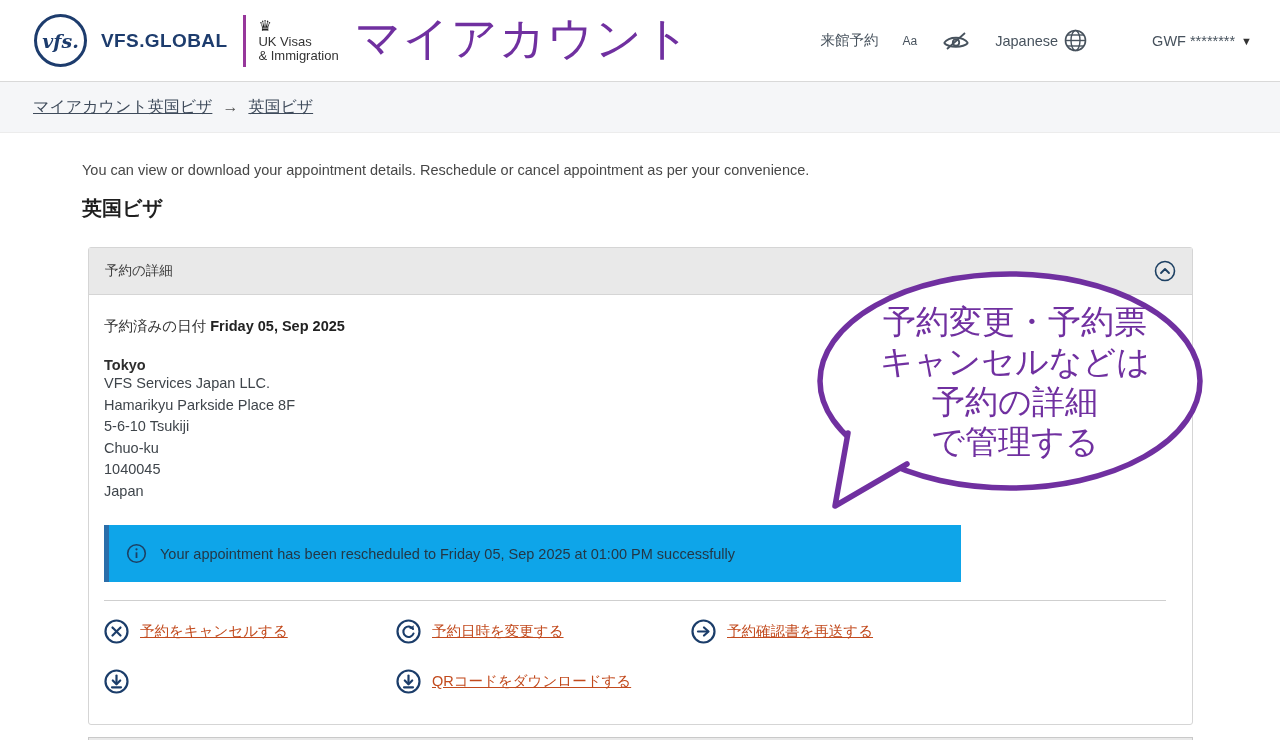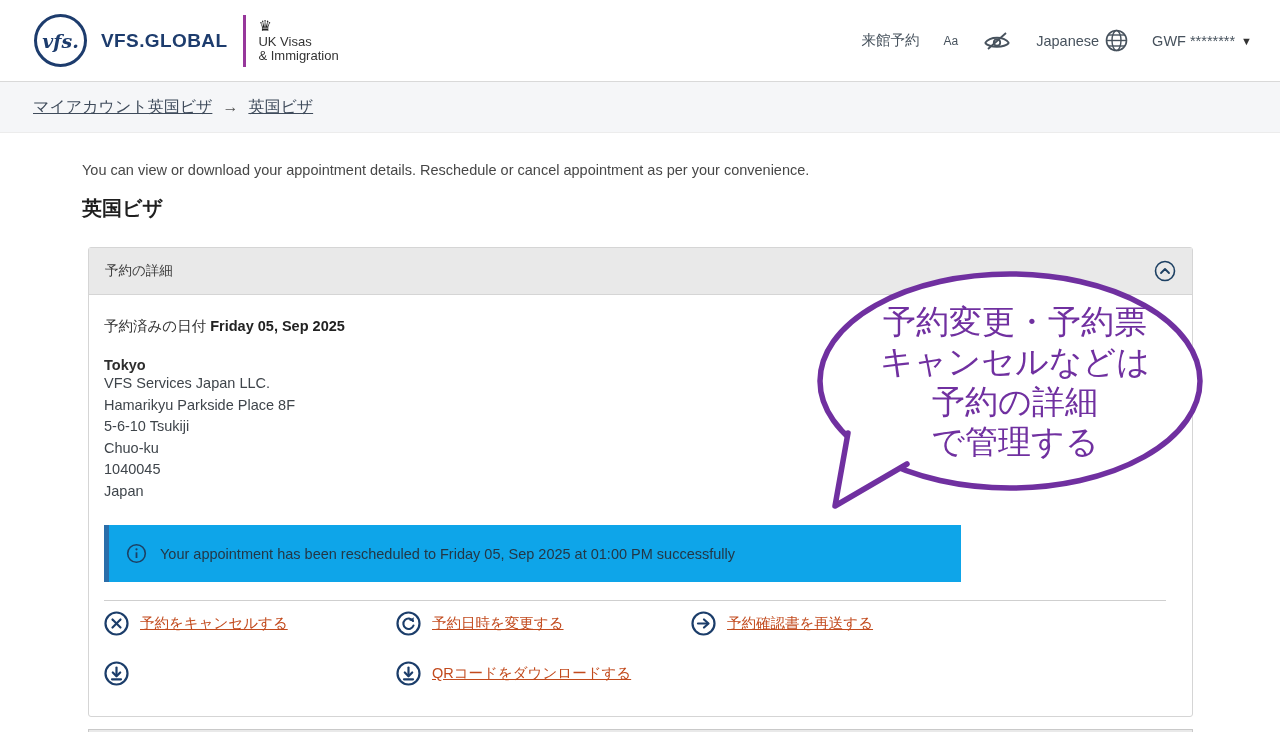--- a/index.html
+++ b/index.html
@@ -18,21 +18,21 @@
   .ukvi { display:flex; flex-direction:column; line-height:1.1; }
   .ukvi .crest { font-size:15px; color:#222; line-height:1; margin-bottom:2px; }
   .ukvi .l1,.ukvi .l2 { font-size:13px; color:#333; }
   .page-title { font-size:46px; color:#7030a0; margin-left:16px; letter-spacing:1px;
     white-space:nowrap; line-height:1; padding-bottom:6px; }
   .topnav { margin-left:auto; display:flex; align-items:center; gap:24px;
     color:#47525d; font-size:14.5px; }
   .topnav .item { display:flex; align-items:center; gap:6px; cursor:pointer; white-space:nowrap; }
   .fontsize-label { font-size:12px; }
   .icon-svg { display:block; }
-  .acct { display:flex; align-items:center; gap:10px; }
+  .acct { display:flex; align-items:center; gap:10px;margin-left:41px; }
   .caret { font-size:11px; color:#333; }
 
   
   .breadcrumb-bar { height:52px; background:#f5f6f8; border-top:1px solid #d9d9d9;
     border-bottom:1px solid #ececec; display:flex; align-items:center; padding-left:33px;
     font-size:16px; }
   .breadcrumb-bar a { color:#3f4b5b; text-decoration:underline; cursor:pointer; }
   .bc-sep { margin:0 10px; color:#555; }
 
   
@@ -51,21 +51,21 @@
   .date-row b { color:#222; }
   .centre-name { font-weight:bold; font-size:14.5px; color:#2e2e2e; margin-top:21px; }
   .addr-line { font-size:14.5px; color:#3f454b; line-height:21.5px; }
 
   .notice { margin-top:23px; width:857px; background:#0ea5e9; border-left:5px solid #2a6eaa;
     display:flex; align-items:center; gap:13px; padding:18px 14px 18px 17px; }
   .notice-text { font-size:14.5px; color:#233746; }
 
   .rule { border:none; border-top:1px solid #cfcfcf; margin:18px 12px 0 0; }
 
-  .actions { margin-top:10px; display:grid; grid-template-columns:292px 295px 1fr;
+  .actions { margin-top:18px; display:grid; grid-template-columns:292px 295px 1fr;
     row-gap:25px; }
   .action { display:flex; align-items:center; gap:11px; cursor:pointer; }
   .action a { font-size:14.5px; color:#c24a1d; text-decoration:underline; }
 
   .card2-peek { margin:12px 0 0 6px; width:1105px; height:3px; background:#e9e9e9;
     border:1px solid #c9c9c9; border-bottom:none; }
 
   
   .bubble { position:absolute; left:815px; top:266px; width:400px; height:260px; z-index:10; }
   .bubble svg { position:absolute; left:0; top:0; }
@@ -79,20 +79,21 @@
   <div class="logo-circle">
     <span class="logo-mark">vfs.</span>
   </div>
   <span class="brand">VFS.GLOBAL</span>
   <div class="brand-divider"></div>
   <div class="ukvi">
     <span class="crest">♛</span>
     <span class="l1">UK Visas</span>
     <span class="l2">&amp; Immigration</span>
   </div>
+  <div class="page-title">マイアカウント</div>
 
   <div class="topnav">
     <div class="item">
       <span>来館予約</span>
     </div>
     <div class="item">
       <span class="fontsize-label">Aa</span>
     </div>
     <div class="item">
       <span>

